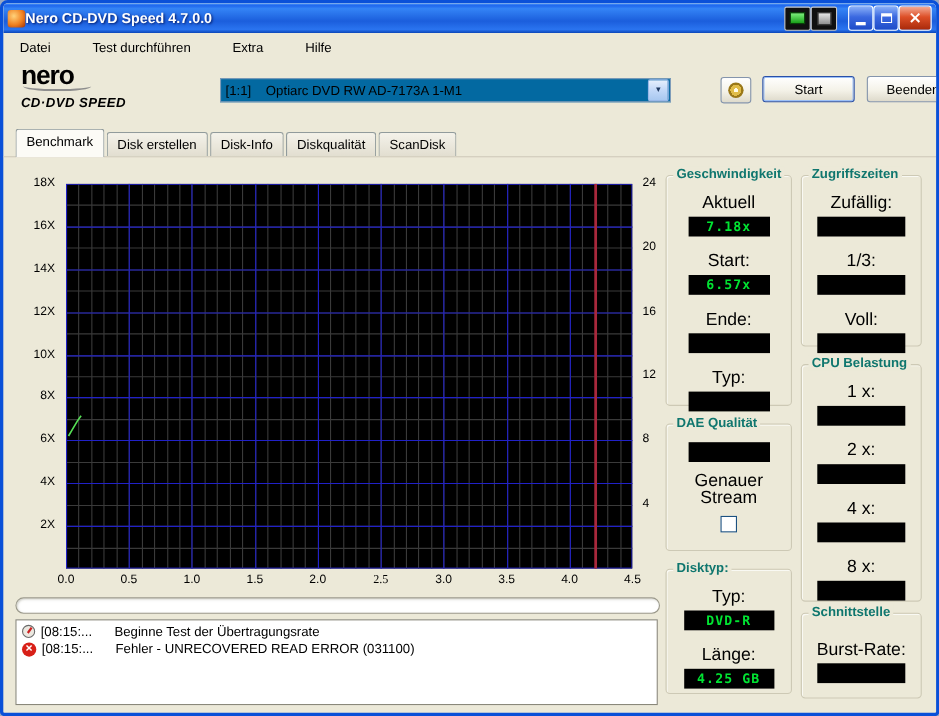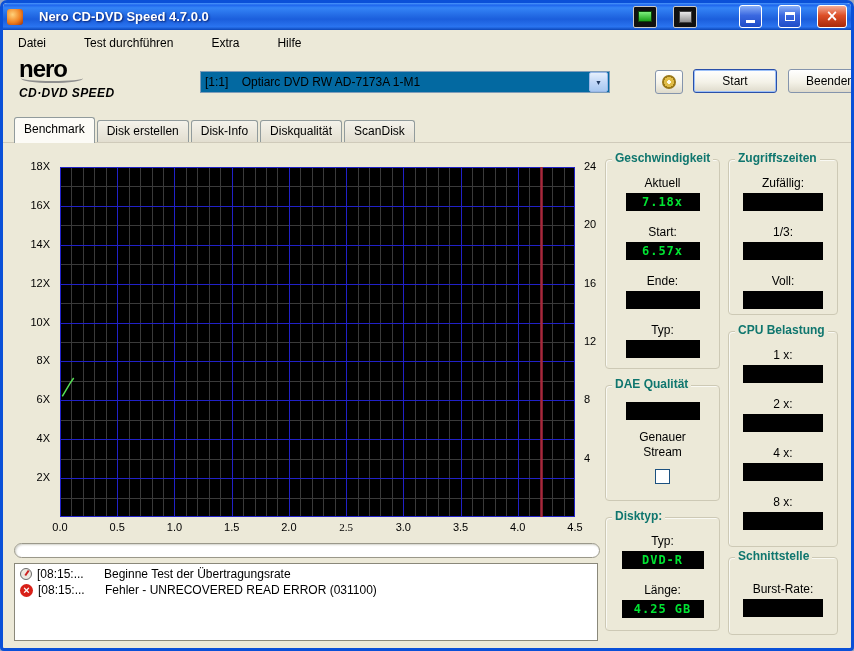--- a/index.html
+++ b/index.html
@@ -1,20 +1,20 @@
 <!DOCTYPE html>
 <html><head>
 <meta charset="utf-8">
 <style>
   html,body{margin:0;padding:0;background:#9aa8c0;}
   .window{position:relative;width:854px;height:651px;box-sizing:border-box;
     border:3px solid #0a50d8;border-radius:7px 7px 4px 4px;overflow:hidden;
     background:#ece9d8;font-family:"Liberation Sans",sans-serif;font-size:12px;color:#000;}
   
-  .titlebar{height:27px;display:flex;align-items:center;gap:16px;padding:0 4px;
+  .titlebar{height:27px;display:flex;align-items:center;gap:0;padding:0 4px;
     background:linear-gradient(180deg,#4a96fa 0%,#1e66ee 8%,#3484f6 18%,#1b5edc 60%,#2a74f0 88%,#0b46b8 100%);
     border-radius:4px 4px 0 0;}
   .app-icon{width:16px;height:16px;flex:none;border-radius:3px;
     background:radial-gradient(circle at 35% 35%,#ffd27a,#f08020 55%,#a03008);}
   .title{flex:1;color:#fff;font-weight:bold;font-size:13px;text-shadow:1px 1px 2px rgba(0,20,90,.85);
     white-space:nowrap;overflow:hidden;}
   .xbtn{flex:none;width:21px;height:21px;border:1px solid #fff;border-radius:3px;
     display:flex;align-items:center;justify-content:center;cursor:default;}
   .xbtn.dark{width:22px;height:20px;background:#101010;border-color:#c8c8c8;border-radius:2px;}
   .xbtn.blue{background:linear-gradient(180deg,#8ab0f8,#3a68e0 45%,#1e4cc8);}
@@ -73,21 +73,21 @@
   .test-start-icon{width:12px;height:12px;border-radius:50%;background:#ece8e0;border:1px solid #6a6a6a;position:relative;box-sizing:border-box;}
   .test-start-icon::after{content:'';position:absolute;left:5px;top:1px;width:2px;height:6px;background:#cc2020;transform:rotate(35deg);}
   .error-icon{width:13px;height:13px;border-radius:50%;background:#d82018;position:relative;}
   .error-icon::after{content:'×';position:absolute;left:0;top:0;width:13px;line-height:13px;text-align:center;color:#fff;font-weight:bold;font-size:11px;}
   .log-time{flex:none;width:62px;white-space:nowrap;overflow:hidden;}
   .log-text{white-space:nowrap;}
   
   .group{position:absolute;border:1px solid #cdc9b5;border-radius:4px;text-align:center;
     box-shadow:inset 1px 1px 0 rgba(255,255,255,.7);padding-top:2px;box-sizing:border-box;}
   .gtitle{position:absolute;top:-9px;left:6px;background:#ece9d8;padding:0 3px;color:#0f766e;font-size:12px;font-weight:bold;}
-  .glabel{font-size:12px;margin-top:14px;}
+  .glabel{font-size:16px;margin-top:14px;}
   .iface .glabel{margin-top:22px;}
   .lcd{width:74px;height:18px;margin:3px auto 0;background:#000;color:#00e432;
     font:bold 12px "DejaVu Sans Mono",monospace;line-height:18px;text-align:center;letter-spacing:1px;overflow:hidden;}
   .col2 .lcd{width:80px;}
   .disc-panel .lcd{width:82px;}
   .wrap{width:64px;margin:10px auto 0;line-height:15px;}
   .checkbox{width:13px;height:13px;background:#fff;border:1px solid #1c5180;margin:9px auto 0;}
 </style>
 </head>
 <body>

